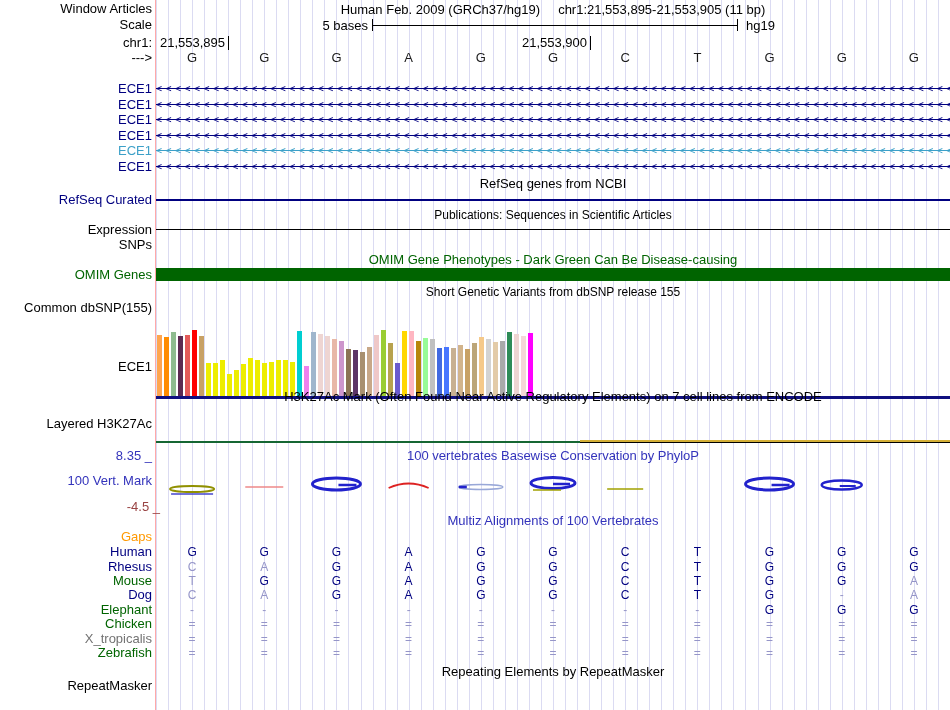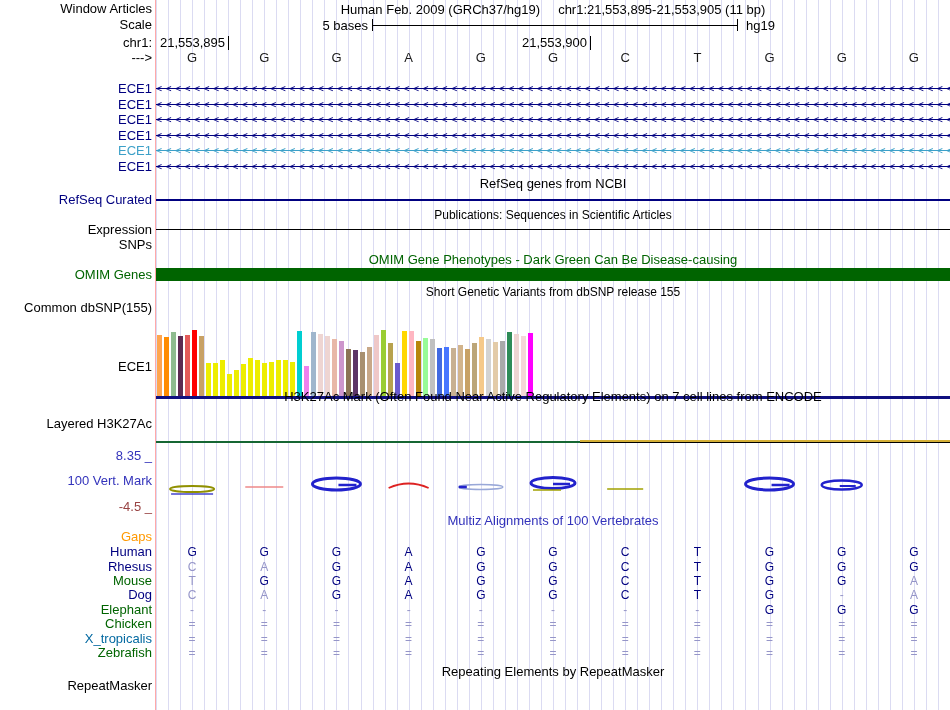--- a/index.html
+++ b/index.html
@@ -196,22 +196,23 @@
     </div>
   <div class="hline" style="left:156px;top:396px;width:794px;height:3px;background:#101080;"></div>
 
   <div class="ctitle" style="top:390px;">H3K27Ac Mark (Often Found Near Active Regulatory Elements) on 7 cell lines from ENCODE</div>
   <div class="lbl" style="top:417px;">Layered H3K27Ac</div>
   <div class="hline" style="left:156px;top:441px;width:424px;height:2px;background:#156633;"></div>
   <div class="hline" style="left:580px;top:440px;width:370px;height:2px;background:#D4AF37;"></div>
   <div class="hline" style="left:580px;top:442px;width:370px;height:1px;background:#000;"></div>
 
   <div class="lbl blue" style="top:449px;">8.35 _</div>
+  <div class="ctitle blue" style="top:449px;">100 vertebrates Basewise Conservation by PhyloP</div>
   <div class="lbl blue" style="top:474px;">100 Vert. Mark</div>
-  <div class="lbl maroon" style="top:500px;">-4.5 _</div>
+  <div class="lbl maroon" style="top:500px;padding-left:8px;">-4.5 _</div>
   <svg id="cons-svg" class="abs" style="left:156px;top:468px;" width="794" height="42">
       <ellipse cx="36.09090909090909" cy="21" rx="22" ry="3" fill="none" stroke="#909000" stroke-width="2"></ellipse>
       <line x1="15.090909090909093" y1="26" x2="57.09090909090909" y2="26" stroke="#4444CC" stroke-width="1.5"></line>
       <line x1="89.27272727272725" y1="19" x2="127.27272727272725" y2="19" stroke="#EE8888" stroke-width="1.5"></line>
       <ellipse cx="180.4545454545455" cy="16" rx="24" ry="6" fill="none" stroke="#2222CC" stroke-width="3"></ellipse>
       <line x1="182.4545454545455" y1="17" x2="200.4545454545455" y2="17" stroke="#2222CC" stroke-width="2.5"></line>
       <path d="M 232.63636363636363 20 Q 252.63636363636363 11 272.6363636363636 20" fill="none" stroke="#DD2222" stroke-width="1.8"></path>
       <ellipse cx="324.81818181818187" cy="19" rx="22" ry="2.5" fill="none" stroke="#99A8D8" stroke-width="1.5"></ellipse>
       <line x1="302.81818181818187" y1="19" x2="310.81818181818187" y2="19" stroke="#2222CC" stroke-width="2.5"></line>
       <ellipse cx="397" cy="15" rx="22" ry="5.5" fill="none" stroke="#2222CC" stroke-width="3"></ellipse>
@@ -292,21 +293,21 @@
       <div style="position: absolute; left: 256.273px; top: 617px; width: 16px; text-align: center; height: 14px; line-height: 14px; font-size: 12px; color: rgb(149, 149, 200);">=</div>
       <div style="position: absolute; left: 328.455px; top: 617px; width: 16px; text-align: center; height: 14px; line-height: 14px; font-size: 12px; color: rgb(149, 149, 200);">=</div>
       <div style="position: absolute; left: 400.636px; top: 617px; width: 16px; text-align: center; height: 14px; line-height: 14px; font-size: 12px; color: rgb(149, 149, 200);">=</div>
       <div style="position: absolute; left: 472.818px; top: 617px; width: 16px; text-align: center; height: 14px; line-height: 14px; font-size: 12px; color: rgb(149, 149, 200);">=</div>
       <div style="position: absolute; left: 545px; top: 617px; width: 16px; text-align: center; height: 14px; line-height: 14px; font-size: 12px; color: rgb(149, 149, 200);">=</div>
       <div style="position: absolute; left: 617.182px; top: 617px; width: 16px; text-align: center; height: 14px; line-height: 14px; font-size: 12px; color: rgb(149, 149, 200);">=</div>
       <div style="position: absolute; left: 689.364px; top: 617px; width: 16px; text-align: center; height: 14px; line-height: 14px; font-size: 12px; color: rgb(149, 149, 200);">=</div>
       <div style="position: absolute; left: 761.545px; top: 617px; width: 16px; text-align: center; height: 14px; line-height: 14px; font-size: 12px; color: rgb(149, 149, 200);">=</div>
       <div style="position: absolute; left: 833.727px; top: 617px; width: 16px; text-align: center; height: 14px; line-height: 14px; font-size: 12px; color: rgb(149, 149, 200);">=</div>
       <div style="position: absolute; left: 905.909px; top: 617px; width: 16px; text-align: center; height: 14px; line-height: 14px; font-size: 12px; color: rgb(149, 149, 200);">=</div>
-      <div style="position: absolute; left: 0px; top: 632px; width: 152px; text-align: right; height: 14px; line-height: 14px; color: #0369a1;">X_tropicalis</div>
+      <div style="position: absolute; left: 0px; top: 632px; width: 152px; text-align: right; height: 14px; line-height: 14px; color: #737373;">X_tropicalis</div>
       <div style="position: absolute; left: 184.091px; top: 632px; width: 16px; text-align: center; height: 14px; line-height: 14px; font-size: 12px; color: rgb(149, 149, 200);">=</div>
       <div style="position: absolute; left: 256.273px; top: 632px; width: 16px; text-align: center; height: 14px; line-height: 14px; font-size: 12px; color: rgb(149, 149, 200);">=</div>
       <div style="position: absolute; left: 328.455px; top: 632px; width: 16px; text-align: center; height: 14px; line-height: 14px; font-size: 12px; color: rgb(149, 149, 200);">=</div>
       <div style="position: absolute; left: 400.636px; top: 632px; width: 16px; text-align: center; height: 14px; line-height: 14px; font-size: 12px; color: rgb(149, 149, 200);">=</div>
       <div style="position: absolute; left: 472.818px; top: 632px; width: 16px; text-align: center; height: 14px; line-height: 14px; font-size: 12px; color: rgb(149, 149, 200);">=</div>
       <div style="position: absolute; left: 545px; top: 632px; width: 16px; text-align: center; height: 14px; line-height: 14px; font-size: 12px; color: rgb(149, 149, 200);">=</div>
       <div style="position: absolute; left: 617.182px; top: 632px; width: 16px; text-align: center; height: 14px; line-height: 14px; font-size: 12px; color: rgb(149, 149, 200);">=</div>
       <div style="position: absolute; left: 689.364px; top: 632px; width: 16px; text-align: center; height: 14px; line-height: 14px; font-size: 12px; color: rgb(149, 149, 200);">=</div>
       <div style="position: absolute; left: 761.545px; top: 632px; width: 16px; text-align: center; height: 14px; line-height: 14px; font-size: 12px; color: rgb(149, 149, 200);">=</div>
       <div style="position: absolute; left: 833.727px; top: 632px; width: 16px; text-align: center; height: 14px; line-height: 14px; font-size: 12px; color: rgb(149, 149, 200);">=</div>

